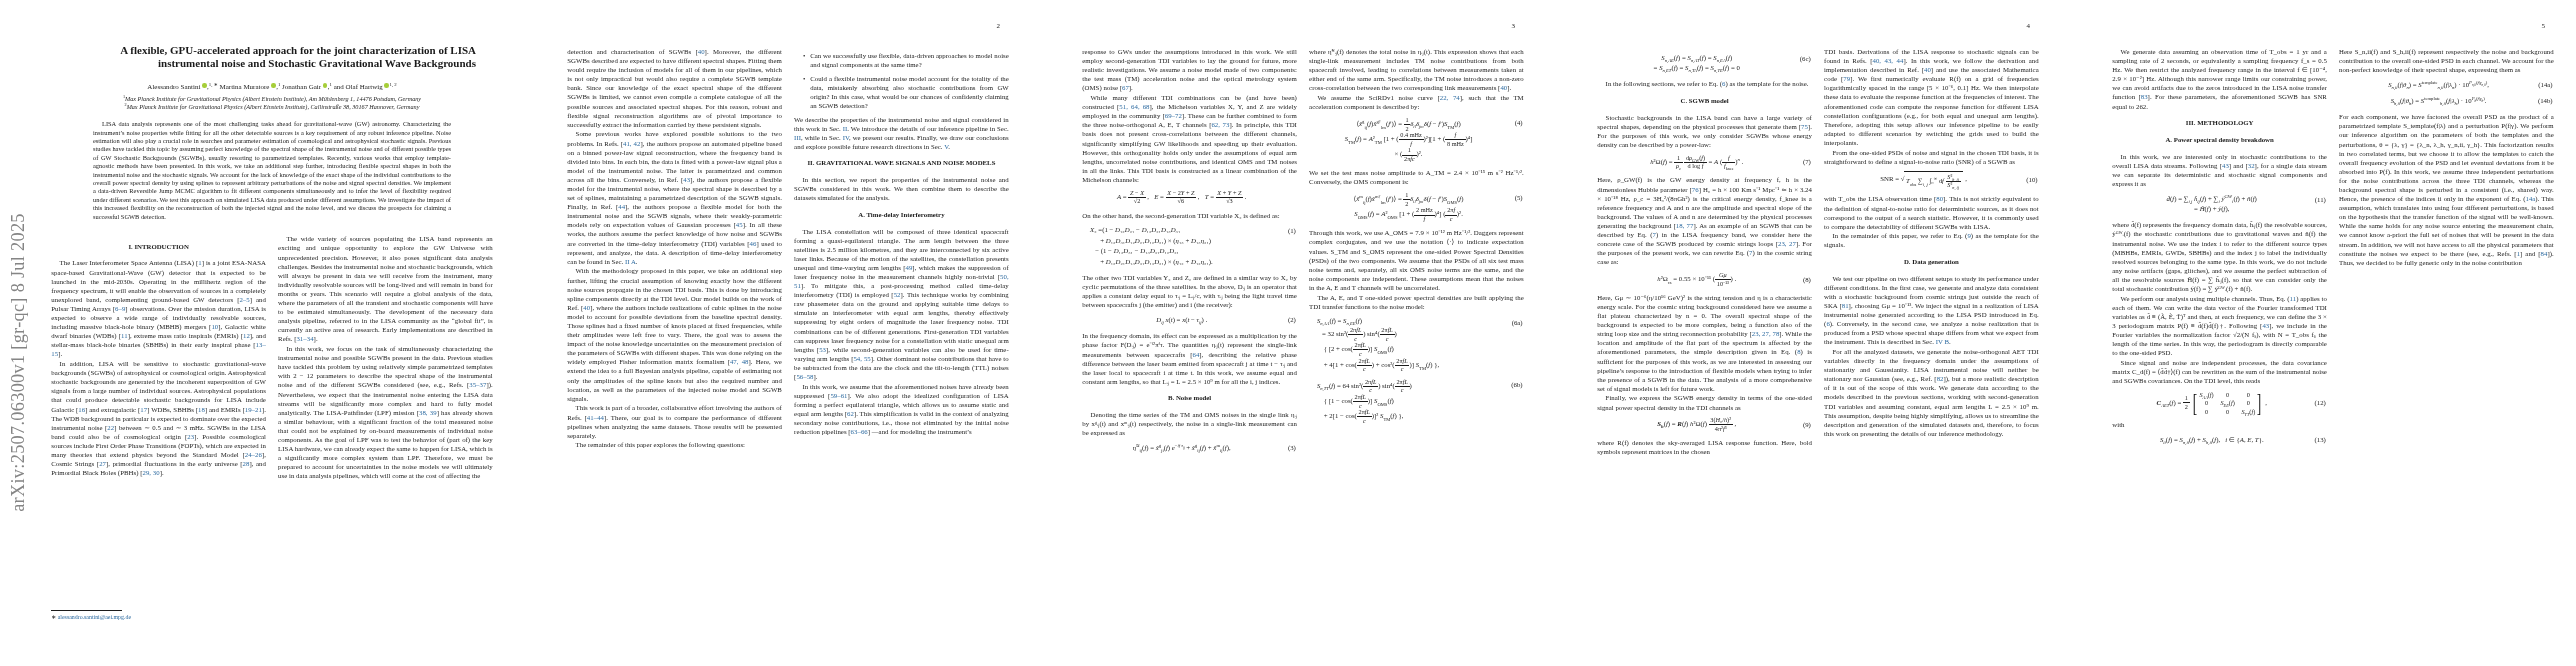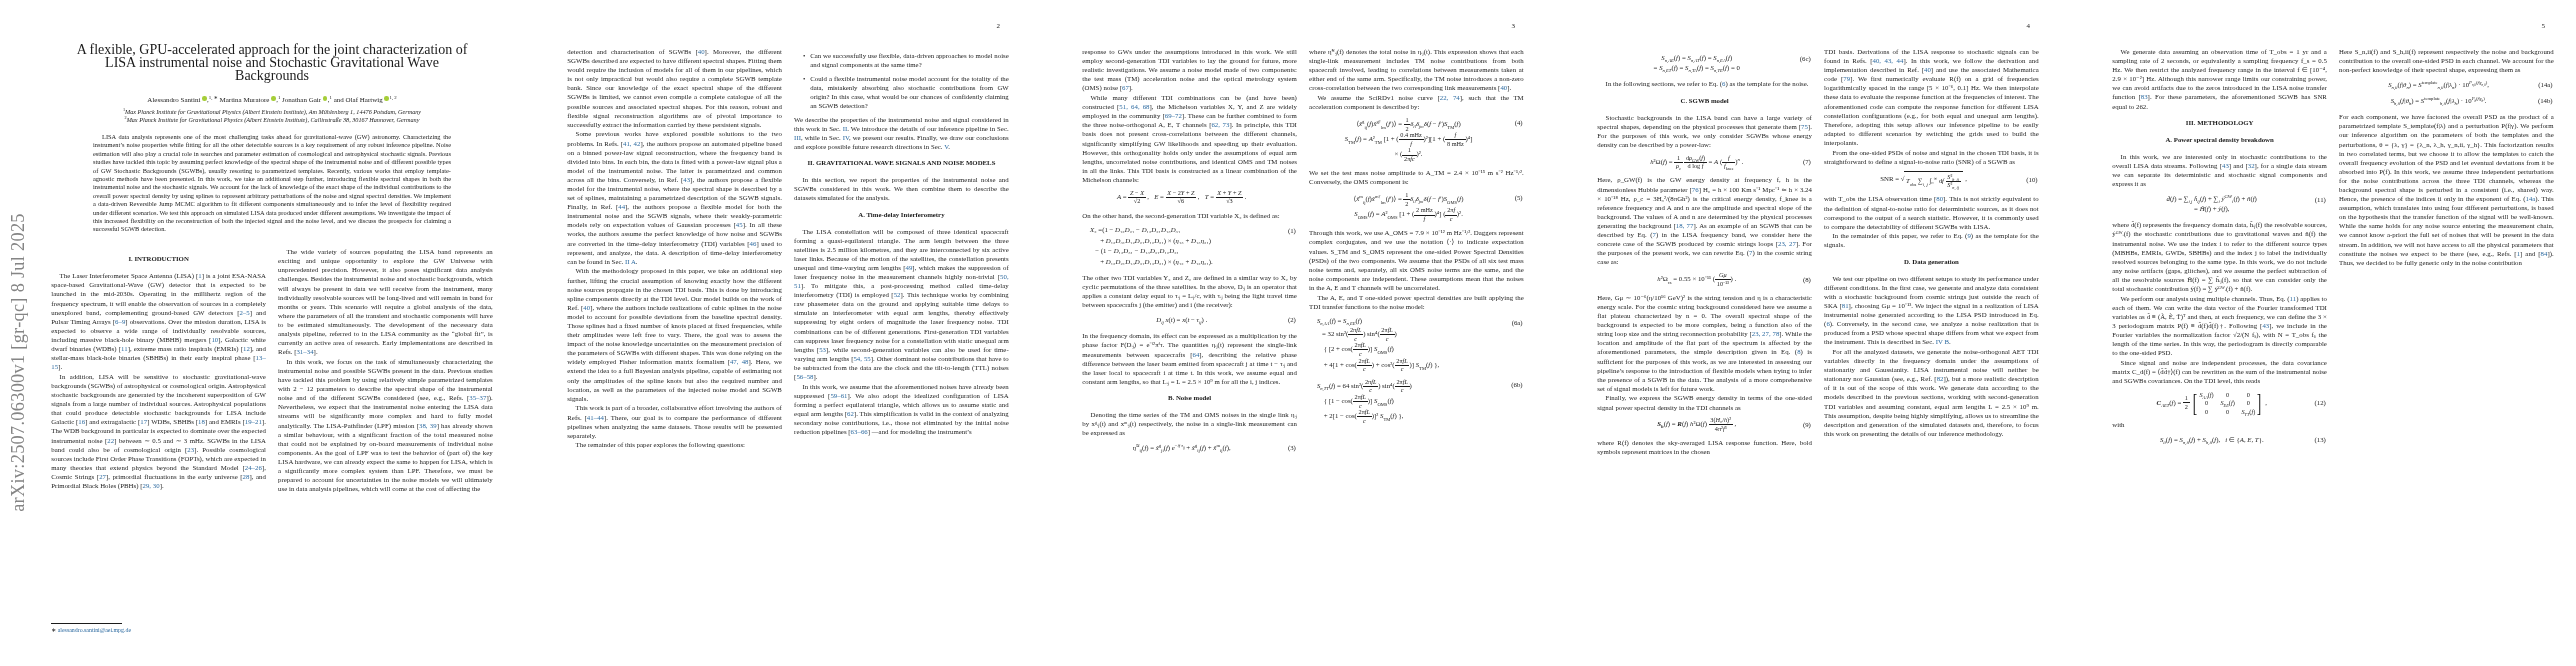--- a/index.html
+++ b/index.html
@@ -15,21 +15,21 @@
   }
   .page{
     position:absolute;top:0;height:667px;width:478px;background:#fff;
     box-sizing:border-box;padding:21px 18.3px 0;
   }
   #p1{left:33px}#p2{left:549px}#p3{left:1064px}#p4{left:1579px}#p5{left:2094px}
   .pagenum{position:absolute;top:22px;right:27px;font-size:7px;}
   
   header{display:block;}
   h1.title{
-    font-size:14px;line-height:12.8px;font-weight:normal;text-align:center;
+    font-size:11px;line-height:12.8px;font-weight:bold;text-align:right;
     margin:23px 16.7px 13.3px;
   }
   .authors{text-align:center;font-size:7px;margin:0 0 3.9px;}
   .authors sup{font-size:69%;}
   .orcid{
     display:inline-block;width:4.4px;height:4.4px;border-radius:50%;
     background:#a6ce39;margin:0 0.6px 0 1.7px;vertical-align:1.1px;
   }
   .affil{text-align:center;font-size:6.2px;line-height:8px;font-style:italic;}
   .affil sup{font-style:normal;font-size:68%;}

